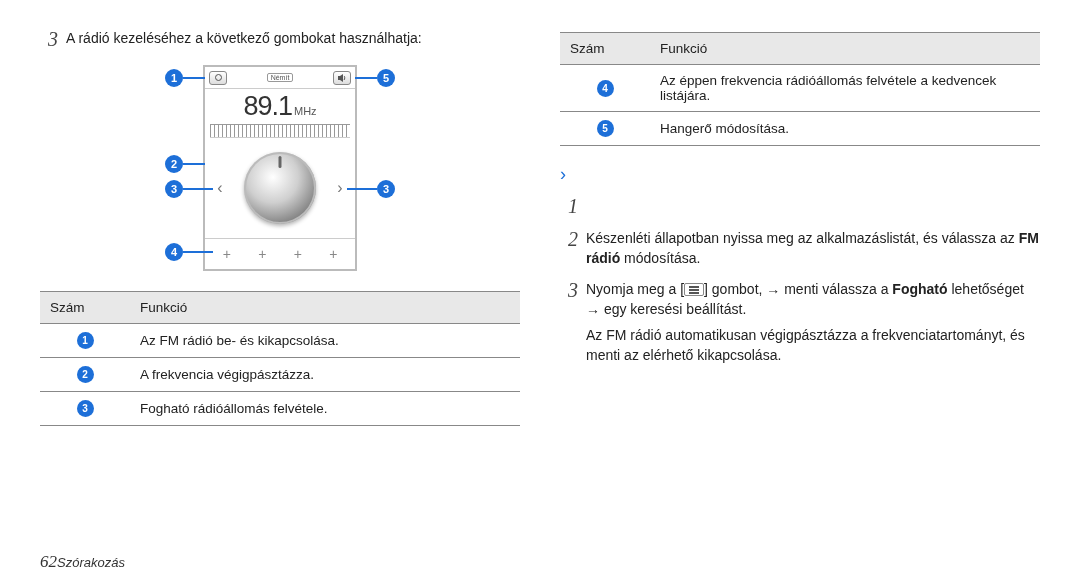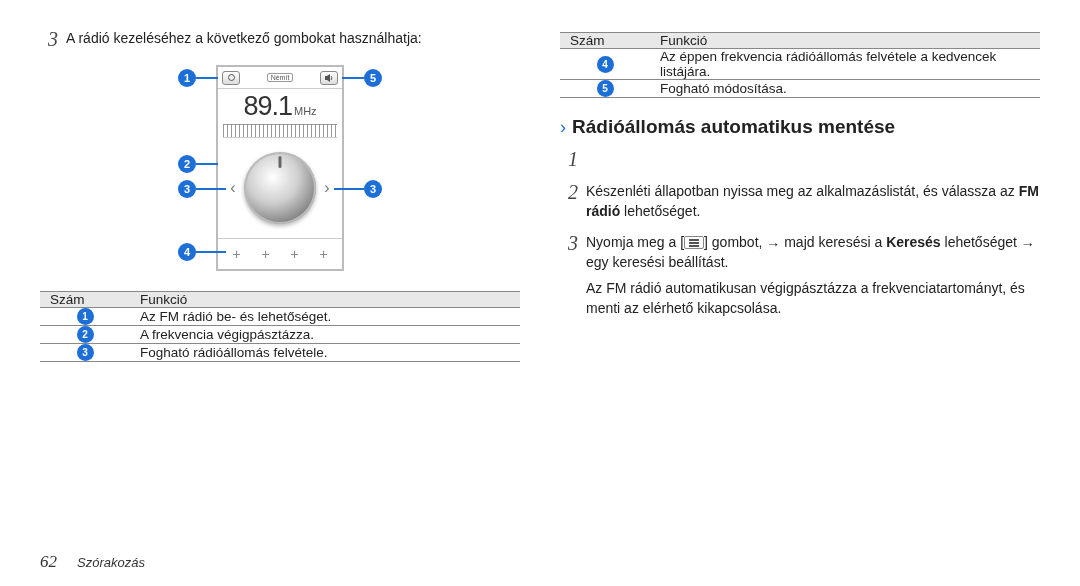--- a/index.html
+++ b/index.html
@@ -5,21 +5,21 @@
   * { box-sizing: border-box; margin: 0; padding: 0; }
   body { font-family: "Segoe UI", Arial, sans-serif; width: 1080px; height: 586px; position: relative; color: #222; }
   .page { display: flex; width: 100%; height: 100%; padding: 28px 40px 20px 40px; gap: 40px; }
   .col { flex: 1; display: flex; flex-direction: column; }
 
   .step-row { display: flex; gap: 8px; margin-bottom: 10px; font-size: 14px; }
   .step-num { font-family: Georgia, "Times New Roman", serif; font-style: italic; font-size: 20px; color: #444; min-width: 18px; text-align: right; }
   .step-text { line-height: 1.45; }
 
   .radio-figure { align-self: center; position: relative; margin: 4px 0 16px 0; }
-  .radio-box { width: 128px; border: 2px solid #bbb; background: #fff; }
+  .radio-box { width: 154px; border: 2px solid #bbb; background: #fff; }
   .radio-top { display: flex; align-items: center; justify-content: space-between; height: 22px; padding: 0 4px; border-bottom: 1px solid #ccc; }
   .pwr-btn { width: 18px; height: 14px; border: 1px solid #888; border-radius: 3px; background: linear-gradient(#fff,#ddd); display:flex;align-items:center;justify-content:center; }
   .pwr-btn span{ width:7px;height:7px;border:1.5px solid #555;border-radius:50%; position:relative;}
   .nemit { font-size: 7px; border:1px solid #999; padding:0 3px; border-radius:2px; color:#555; }
   .vol-btn { width:18px;height:14px;border:1px solid #888;border-radius:3px;background:linear-gradient(#fff,#ddd);display:flex;align-items:center;justify-content:center; }
   .freq { text-align:center; padding:2px 0 0; }
   .freq-main { font-size: 27px; font-weight:400; color:#333; letter-spacing:-1px;}
   .freq-unit { font-size: 11px; color:#555; margin-left:2px;}
   .scale { height:14px; border-top:1px solid #999; border-bottom:1px solid #ccc; margin:2px 5px 0; background:
     repeating-linear-gradient(to right, #999 0 1px, transparent 1px 4px);}
@@ -30,33 +30,33 @@
   .fav-row { display:flex; justify-content:space-around; padding:8px 4px; border-top:1px solid #ccc; }
   .fav-plus { width:14px; height:14px; display:flex;align-items:center;justify-content:center; color:#888; font-size:14px;}
 
   .callout { position:absolute; display:flex; align-items:center; }
   .callout .num { width:18px; height:18px; border-radius:50%; background:#1d6fd8; color:#fff; font-size:11px; font-weight:bold; display:flex;align-items:center;justify-content:center; }
   .callout .line { height:1.5px; background:#1d6fd8; }
   .c-left .line { order:2; } .c-left .num{ order:1; }
   .c-right .num { order:2; } .c-right .line{ order:1; }
 
   table { border-collapse: collapse; width: 100%; font-size: 13.5px; margin-top:4px;}
-  th, td { border-top:1px solid #888; border-bottom:1px solid #888; padding:0 10px; text-align:left; }
+  th, td { border-top:1px solid #888; border-bottom:1px solid #888; padding:8px 10px; text-align:left; }
   th { background:#e8e8e8; font-weight:400; }
   td.num-cell{ width:90px; text-align:center; }
   .tbl-num { display:inline-flex; width:17px;height:17px;border-radius:50%;background:#1d6fd8;color:#fff;font-size:10px;font-weight:bold;align-items:center;justify-content:center;}
 
   .subheading { display:flex; align-items:center; gap:6px; margin:18px 0 10px; }
   .subheading .chev-icon { font-size:18px; color:#1d6fd8; }
   .subheading h3 { font-size:19px; font-weight:bold; }
 
   .keyicon { display:inline-flex; vertical-align:middle; width:20px;height:13px;border:1px solid #888;border-radius:2px;align-items:center;justify-content:center;}
   .keyicon span{ display:block; width:10px;height:1.3px;background:#555; box-shadow:0 -3px 0 #555, 0 3px 0 #555;}
 
-  .footer { position:absolute; left:40px; bottom:14px; font-size:13px; color:#333; display:flex; align-items:center; gap:20px;}
+  .footer { position:absolute; left:40px; bottom:14px; font-size:13px; color:#333; display:flex; align-items:center; gap:0;}
   .footer .page-no { font-style: italic; font-family:Georgia, serif; font-size:17px; }
   .footer .section { font-style: italic; }
 </style>
 </head>
 <body>
 
 <div class="page">
 
   <div class="col">
     <div class="step-row">
@@ -124,21 +124,21 @@
     <table>
       <thead>
           <tr>
         <th>Szám</th>
         <th>Funkció</th>
       </tr>
         </thead>
       <tbody>
         <tr>
             <td class="num-cell"><span class="tbl-num">1</span></td>
-            <td>Az FM rádió be- és lehetőséget.</td>
+            <td>Az FM rádió be- és kikapcsolása.</td>
           </tr>
         <tr>
             <td class="num-cell"><span class="tbl-num">2</span></td>
             <td>A frekvencia végigpásztázza.</td>
           </tr>
         <tr>
             <td class="num-cell"><span class="tbl-num">3</span></td>
             <td>Fogható rádióállomás felvétele.</td>
           </tr>
       </tbody>
@@ -153,45 +153,44 @@
         <th>Funkció</th>
       </tr>
         </thead>
       <tbody>
         <tr>
             <td class="num-cell"><span class="tbl-num">4</span></td>
             <td>Az éppen frekvencia rádióállomás felvétele a kedvencek listájára.</td>
           </tr>
         <tr>
             <td class="num-cell"><span class="tbl-num">5</span></td>
-            <td>Fogható módosítása.</td>
+            <td>Hangerő módosítása.</td>
           </tr>
       </tbody>
     </table>
 
     <div class="subheading">
       <span class="chev-icon">›</span>
-      <h3>Rádióállomás automatikus mentése</h3>
     </div>
 
     <div class="step-row">
       <div class="step-num">1</div>
     </div>
     <div class="step-row">
       <div class="step-num">2</div>
       <div class="step-text">
-        <span>Készenléti állapotban nyissa meg az alkalmazáslistát, és válassza az </span><b>FM rádió</b><span> lehetőséget.</span>
+        <span>Készenléti állapotban nyissa meg az alkalmazáslistát, és válassza az </span><b>FM rádió</b><span> módosítása.</span>
       </div>
     </div>
     <div class="step-row">
       <div class="step-num">3</div>
       <div class="step-text">
         <span>Nyomja meg a [</span><span class="keyicon">
             <span></span>
-          </span><span>] gombot, → majd keresési a </span><b>Keresés</b><span> lehetőséget → egy keresési beállítást.</span>
+          </span><span>] gombot, → menti válassza a </span><b>Fogható</b><span> lehetőséget → egy keresési beállítást.</span>
         <div style="height:6px;"></div>
         <span>Az FM rádió automatikusan végigpásztázza a frekvenciatartományt, és menti az elérhető kikapcsolása.</span>
       </div>
     </div>
   </div>
 </div>
 
 <div class="footer">
   <span class="page-no">62</span>
   <span class="section">Szórakozás</span>

